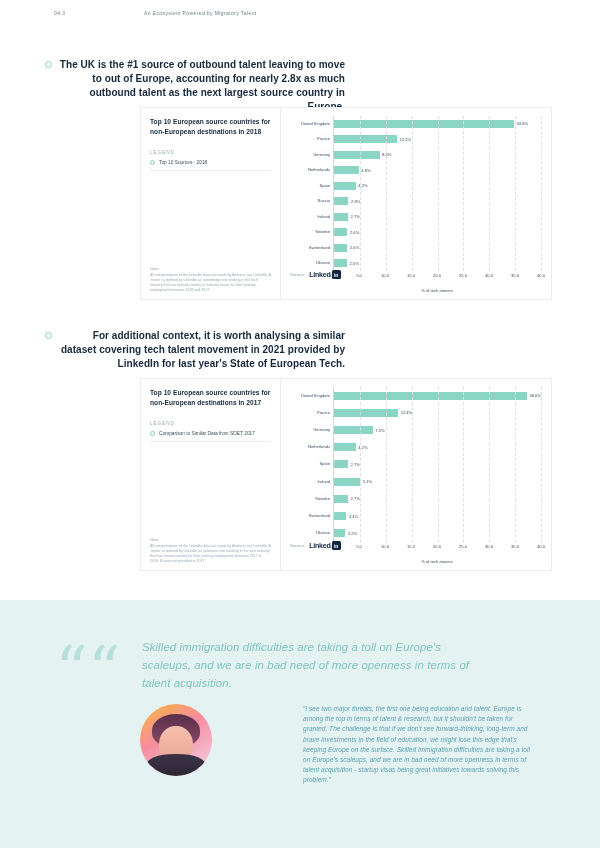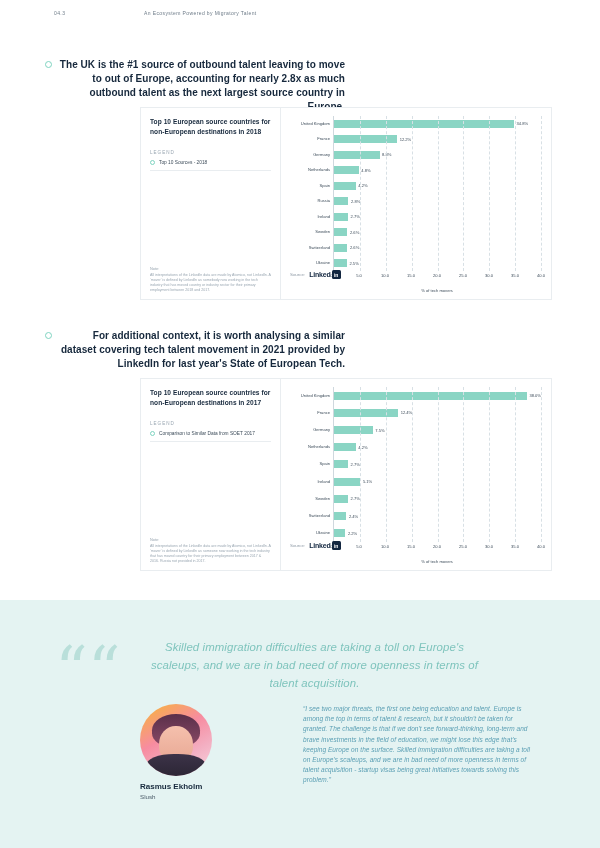--- a/index.html
+++ b/index.html
@@ -147,21 +147,21 @@
     background: #e4f3f2;
   }
   .quote-mark {
     position: absolute; top: 38px; left: 55px;
     font-family: "DejaVu Serif", serif;
     font-size: 64px; line-height: 1; color: #b9dfda;
   }
   .quote-big {
     position: absolute; top: 38px; left: 142px; width: 345px;
     font-size: 11.4px; line-height: 18px; font-style: italic;
-    color: #7fc4bd; letter-spacing: .1px; text-align: center;
+    color: #7fc4bd; letter-spacing: .1px;
   }
   .avatar {
     position: absolute; top: 104px; left: 140px;
     width: 72px; height: 72px; border-radius: 50%;
     overflow: hidden;
     background:
       radial-gradient(circle at 52% 78%, #3a2a3f 0 20%, transparent 21%),
       radial-gradient(circle at 50% 40%, #f0a6b8 0 26%, transparent 27%),
       linear-gradient(150deg, #f7b733 0%, #f78ca0 42%, #f3b0c3 70%, #f9d6e0 100%);
   }
@@ -421,18 +421,14 @@
 </div>
 
 <div class="quote-section">
   <div class="quote-mark">““</div>
   <div class="quote-big">Skilled immigration difficulties are taking a toll on Europe's scaleups, and we are in bad need of more openness in terms of talent acquisition.</div>
   <div class="avatar">
     <span class="hair"></span>
     <span class="face"></span>
     <span class="body"></span>
   </div>
-  <div class="attrib">
-    <div class="name">Rasmus Ekholm</div>
-    <div class="role">Slush</div>
-  </div>
   <div class="quote-body">“I see two major threats, the first one being education and talent. Europe is among the top in terms of talent &amp; research, but it shouldn't be taken for granted. The challenge is that if we don't see forward-thinking, long-term and brave investments in the field of education, we might lose this edge that's keeping Europe on the surface. Skilled immigration difficulties are taking a toll on Europe's scaleups, and we are in bad need of more openness in terms of talent acquisition - startup visas being great initiatives towards solving this problem.”</div>
 </div>
 
 </body></html>

